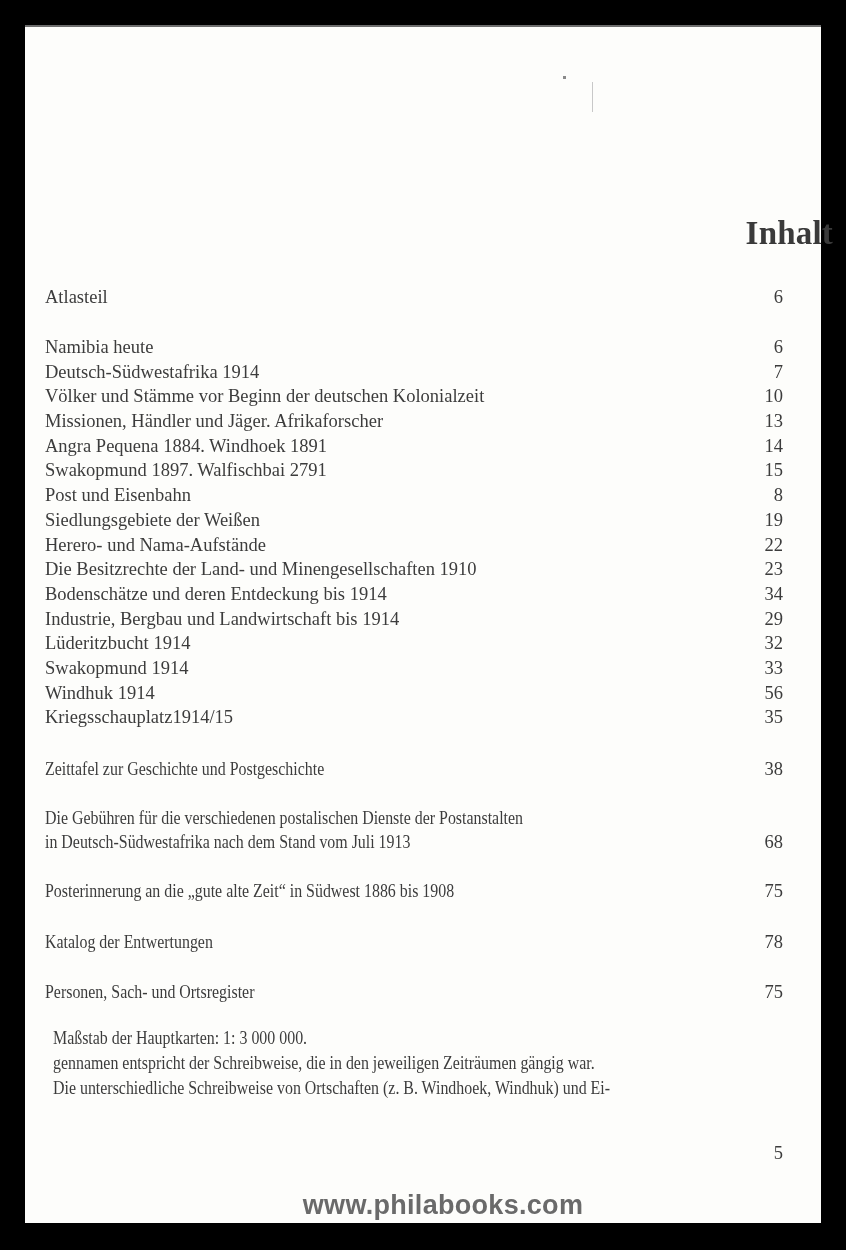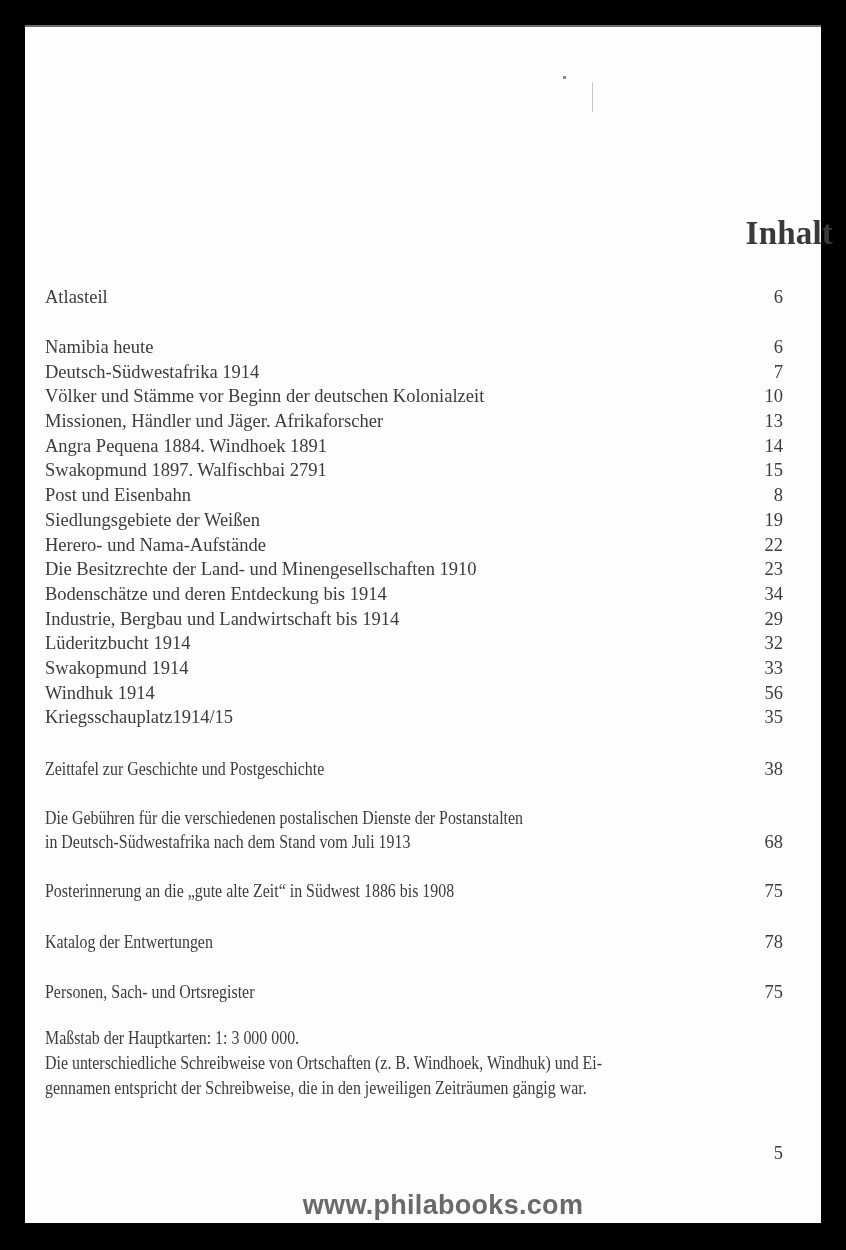--- a/index.html
+++ b/index.html
@@ -67,20 +67,21 @@
     .notes {
       position: absolute;
       left: 20px;
       top: 999px;
       width: 760px;
       font-size: 18.5px;
       line-height: 24.8px;
     }
     .notes div {
       white-space: nowrap;
+      margin-left: 8px;
     }
     .folio {
       position: absolute;
       right: 38px;
       top: 1116px;
       font-size: 18.5px;
       color: #3c3c3c;
     }
     .watermark {
       position: absolute;
@@ -208,20 +209,20 @@
     </div>
 
     <div class="row" style="top:953px;">
       <span class="label"><span class="condensed">Personen, Sach- und Ortsregister</span></span>
       <span class="page-num">75</span>
     </div>
   </div>
 
   <div class="notes">
     <div><span class="condensed">Maßstab der Hauptkarten: 1: 3 000 000.</span></div>
+    <div><span class="condensed">gennamen entspricht der Schreibweise, die in den jeweiligen Zeiträumen gängig war.</span></div>
     <div><span class="condensed">Die unterschiedliche Schreibweise von Ortschaften (z. B. Windhoek, Windhuk) und Ei-</span></div>
-    <div><span class="condensed">gennamen entspricht der Schreibweise, die in den jeweiligen Zeiträumen gängig war.</span></div>
   </div>
 
   <div class="folio">5</div>
 
   <div class="watermark">www.philabooks.com</div>
 </div>
 
 </body></html>

